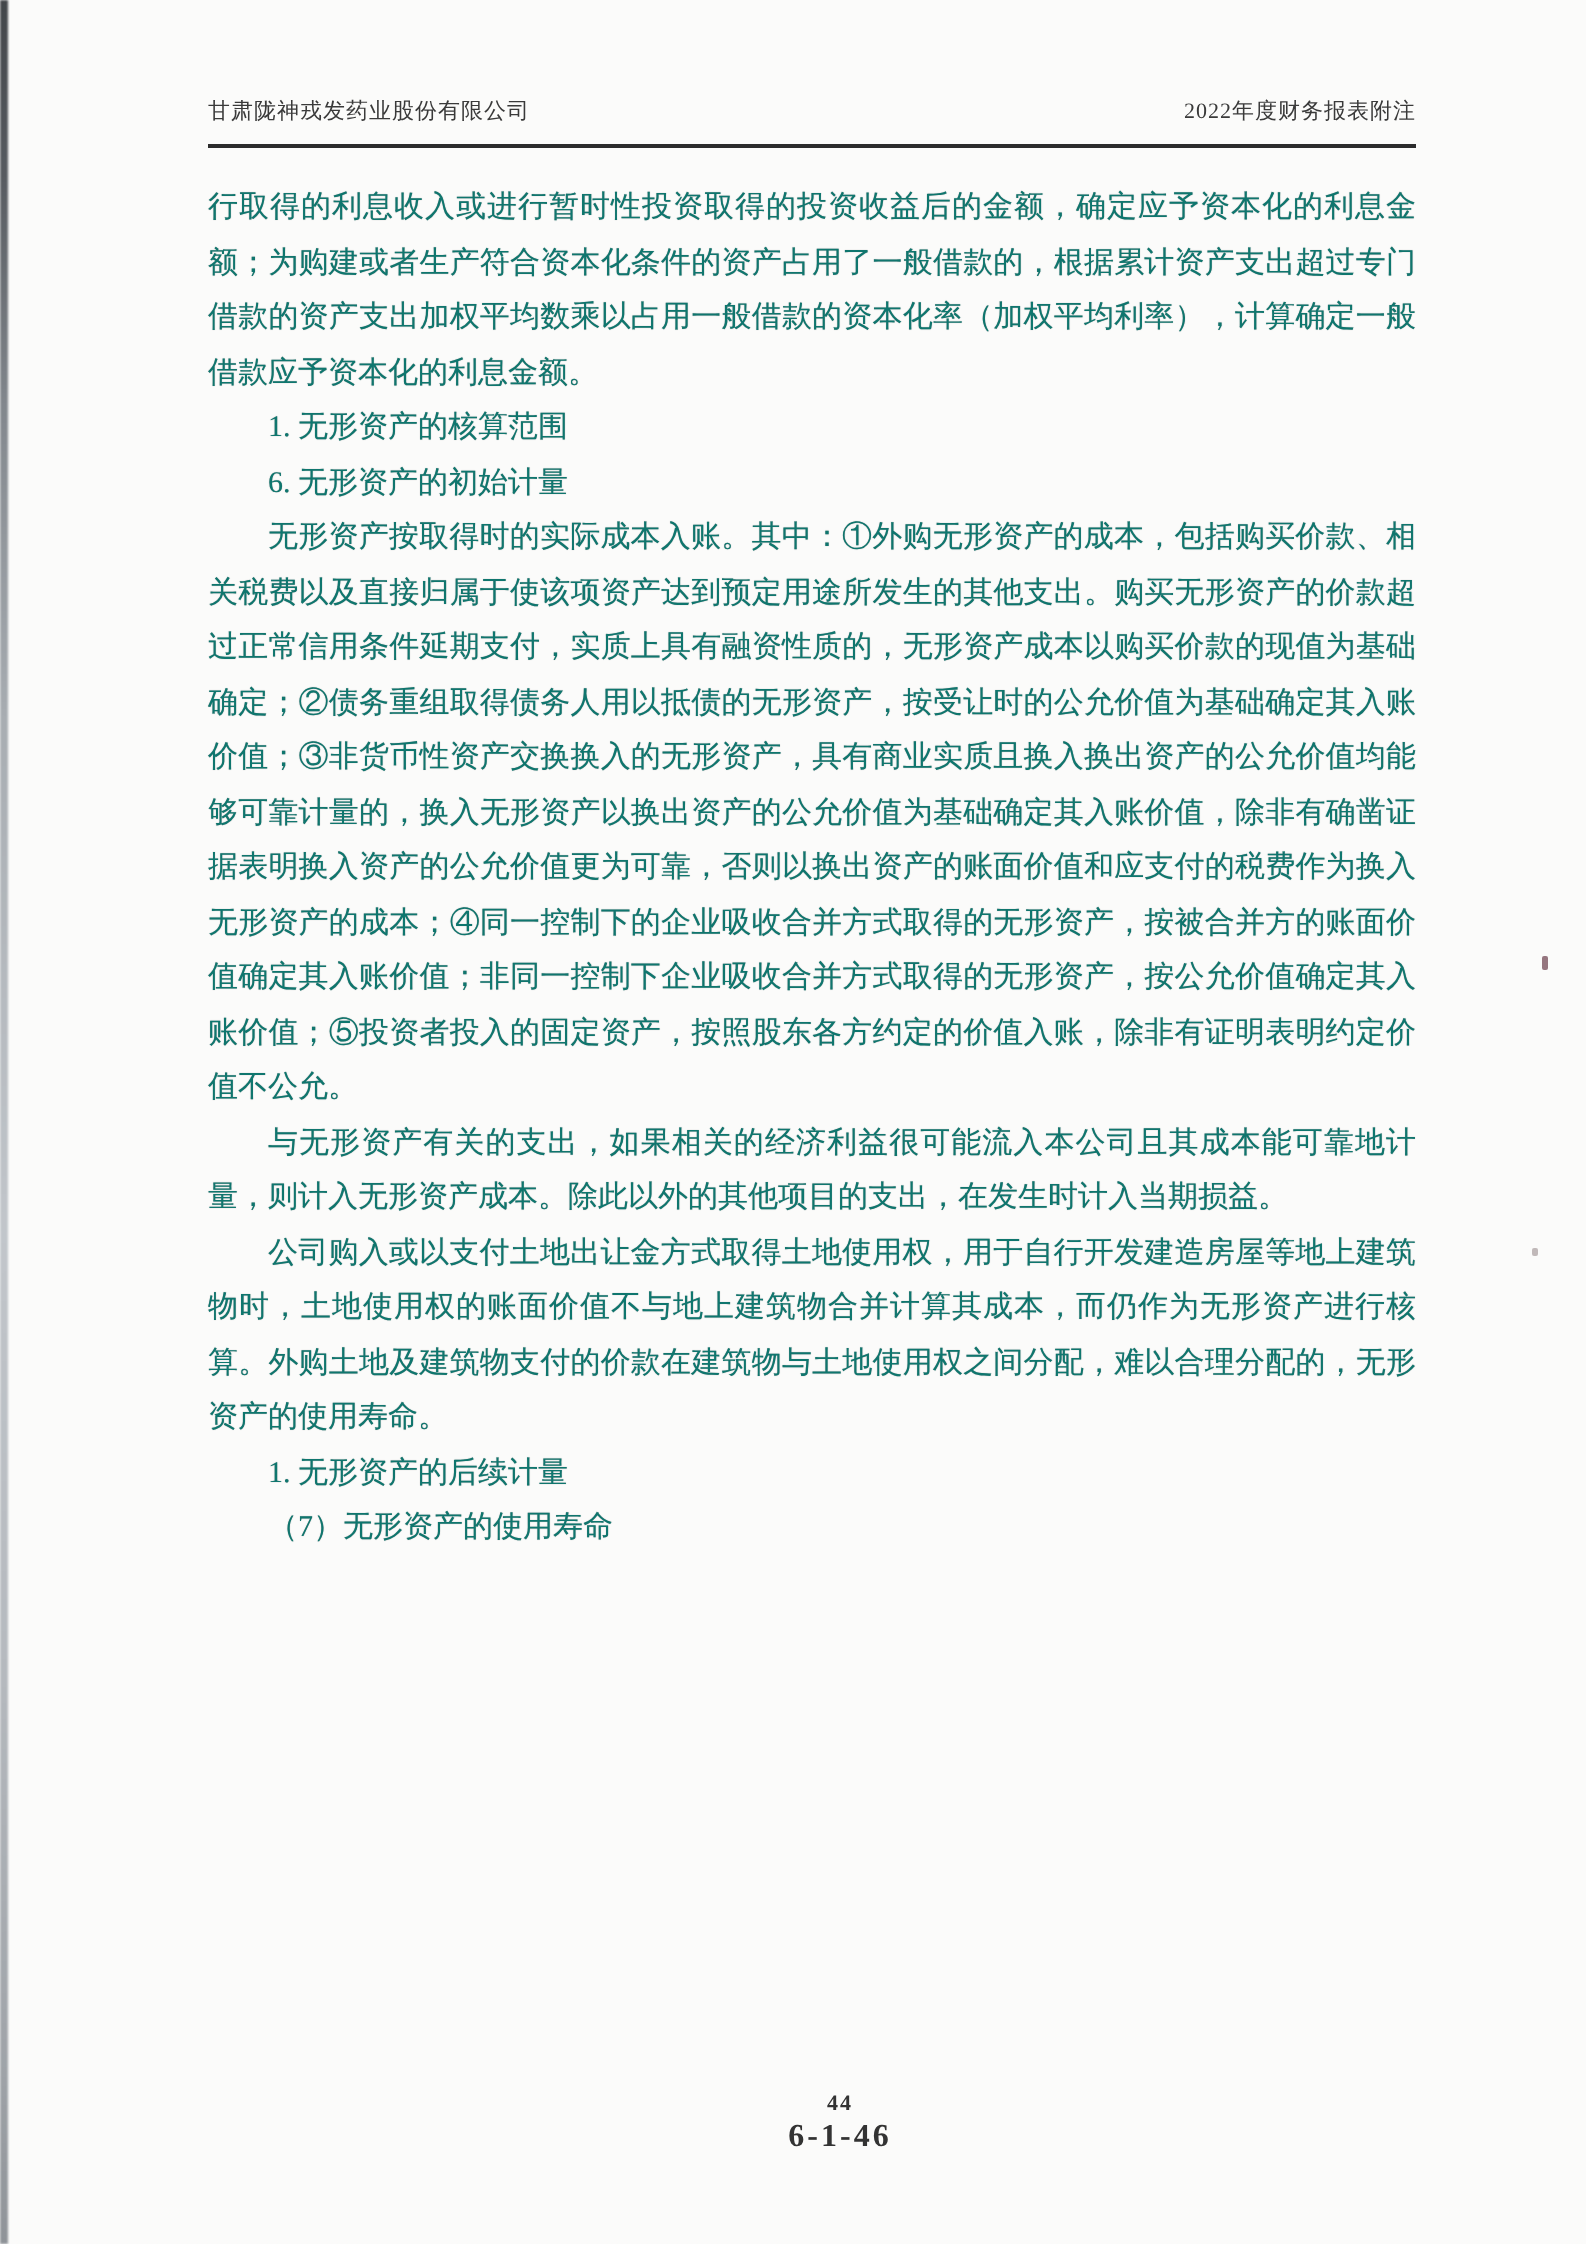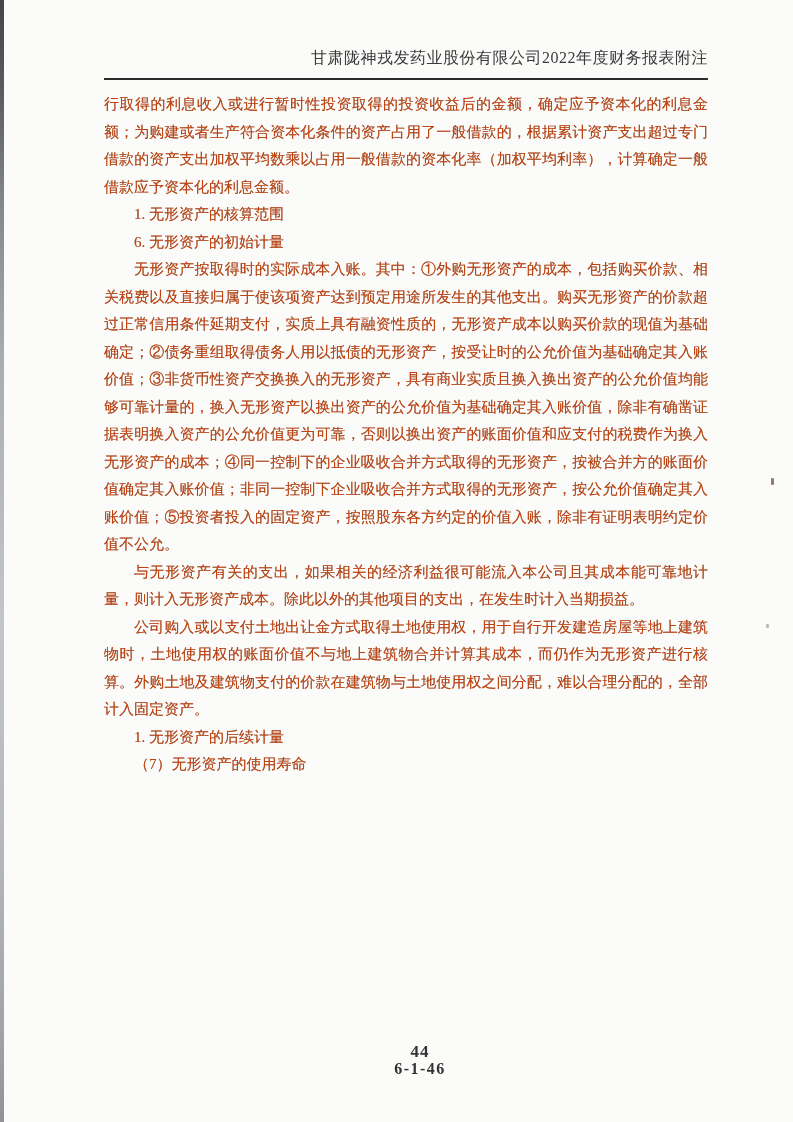--- a/index.html
+++ b/index.html
@@ -23,46 +23,46 @@
       #b8bdc3 55%, #a9aeb4 75%, #90959b 92%, #7d8288 100%);
     filter:blur(0.4px);
     opacity:0.85;
   }
   .speck{position:absolute;border-radius:1px;}
   .speck-1{left:771px;top:478px;width:3px;height:7px;background:#7d5560;opacity:.8;}
   .speck-2{left:766px;top:624px;width:3px;height:4px;background:#9b8d8d;opacity:.6;}
 
   .header{
     position:absolute;left:104px;top:48px;width:604px;
-    display:flex;justify-content:flex-end;align-items:flex-end;
-    font-size:16px;letter-spacing:0.5px;color:#3a3a3a;
+    display:flex;justify-content:space-between;align-items:flex-end;
+    font-size:11px;letter-spacing:0.5px;color:#3a3a3a;
     padding-bottom:9px;
     border-bottom:2px solid #2c2c2c;
   }
   .header .company{font-weight:500;}
   .header .doc-title{font-weight:500;}
 
   .body-text{
     position:absolute;left:104px;top:91px;width:604px;
     font-size:15px;line-height:27.5px;
     text-align:justify;
-    color:#c2410c;
+    color:#0f766e;
     text-shadow:0 0 0.5px rgba(48,48,48,0.45);
   }
   .body-text p{margin:0;}
   .indent{text-indent:2em;}
   .section-heading{font-weight:bold;text-indent:2em;margin-top:7px;}
   .subsection{text-indent:2em;}
 
   .footer{
     position:absolute;left:118px;top:1045px;width:604px;
     text-align:center;color:#333;
   }
   .footer .page-number{
-    font-size:17px;font-weight:bold;letter-spacing:1px;line-height:14px;
+    font-size:11px;font-weight:bold;letter-spacing:1px;line-height:14px;
   }
   .footer .page-code{
     font-size:16px;letter-spacing:1.5px;line-height:19px;font-weight:bold;
   }
 </style>
 </head>
 <body>
 
 <div class="page">
 
@@ -74,21 +74,21 @@
     <span class="company">甘肃陇神戎发药业股份有限公司</span>
     <span class="doc-title">2022年度财务报表附注</span>
   </div>
 
   <div class="body-text">
     <p>行取得的利息收入或进行暂时性投资取得的投资收益后的金额，确定应予资本化的利息金额；为购建或者生产符合资本化条件的资产占用了一般借款的，根据累计资产支出超过专门借款的资产支出加权平均数乘以占用一般借款的资本化率（加权平均利率），计算确定一般借款应予资本化的利息金额。</p>
     <p class="subsection">1. 无形资产的核算范围</p>
     <p class="subsection">6. 无形资产的初始计量</p>
     <p class="indent">无形资产按取得时的实际成本入账。其中：①外购无形资产的成本，包括购买价款、相关税费以及直接归属于使该项资产达到预定用途所发生的其他支出。购买无形资产的价款超过正常信用条件延期支付，实质上具有融资性质的，无形资产成本以购买价款的现值为基础确定；②债务重组取得债务人用以抵债的无形资产，按受让时的公允价值为基础确定其入账价值；③非货币性资产交换换入的无形资产，具有商业实质且换入换出资产的公允价值均能够可靠计量的，换入无形资产以换出资产的公允价值为基础确定其入账价值，除非有确凿证据表明换入资产的公允价值更为可靠，否则以换出资产的账面价值和应支付的税费作为换入无形资产的成本；④同一控制下的企业吸收合并方式取得的无形资产，按被合并方的账面价值确定其入账价值；非同一控制下企业吸收合并方式取得的无形资产，按公允价值确定其入账价值；⑤投资者投入的固定资产，按照股东各方约定的价值入账，除非有证明表明约定价值不公允。</p>
     <p class="indent">与无形资产有关的支出，如果相关的经济利益很可能流入本公司且其成本能可靠地计量，则计入无形资产成本。除此以外的其他项目的支出，在发生时计入当期损益。</p>
-    <p class="indent">公司购入或以支付土地出让金方式取得土地使用权，用于自行开发建造房屋等地上建筑物时，土地使用权的账面价值不与地上建筑物合并计算其成本，而仍作为无形资产进行核算。外购土地及建筑物支付的价款在建筑物与土地使用权之间分配，难以合理分配的，全部计入固定资产。</p>
+    <p class="indent">公司购入或以支付土地出让金方式取得土地使用权，用于自行开发建造房屋等地上建筑物时，土地使用权的账面价值不与地上建筑物合并计算其成本，而仍作为无形资产进行核算。外购土地及建筑物支付的价款在建筑物与土地使用权之间分配，难以合理分配的，无形资产的使用寿命。</p>
     <p class="subsection">1. 无形资产的后续计量</p>
     <p class="subsection">（7）无形资产的使用寿命</p>
   </div>
 
   <div class="footer">
     <div class="page-number">44</div>
     <div class="page-code">6-1-46</div>
   </div>
 
 </div>

